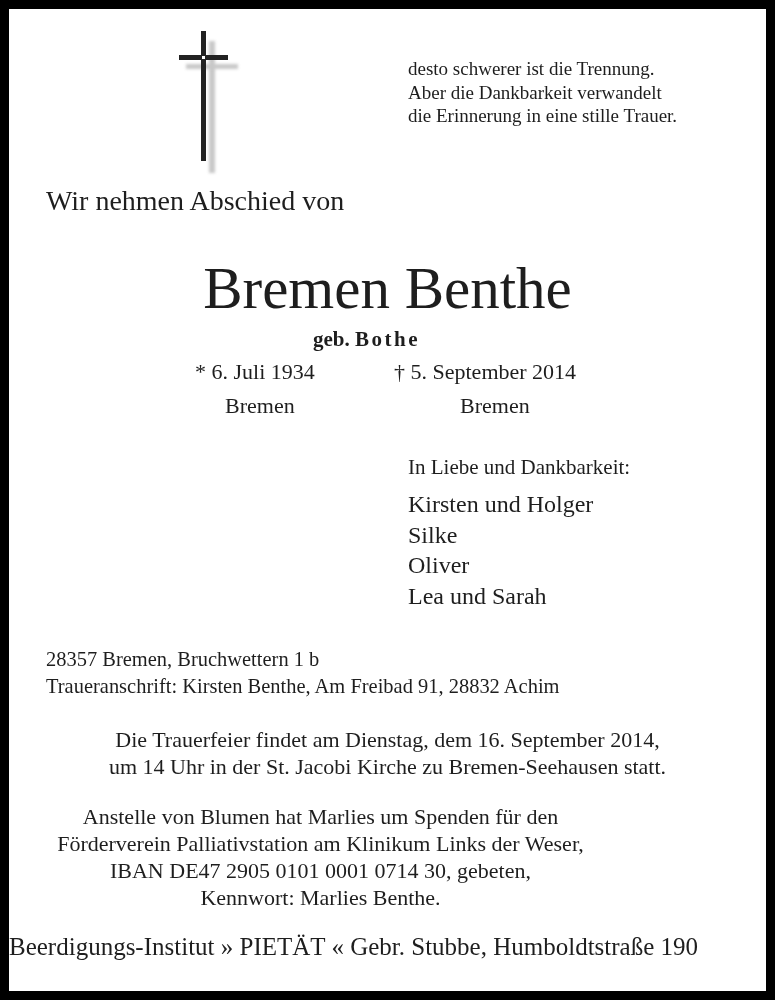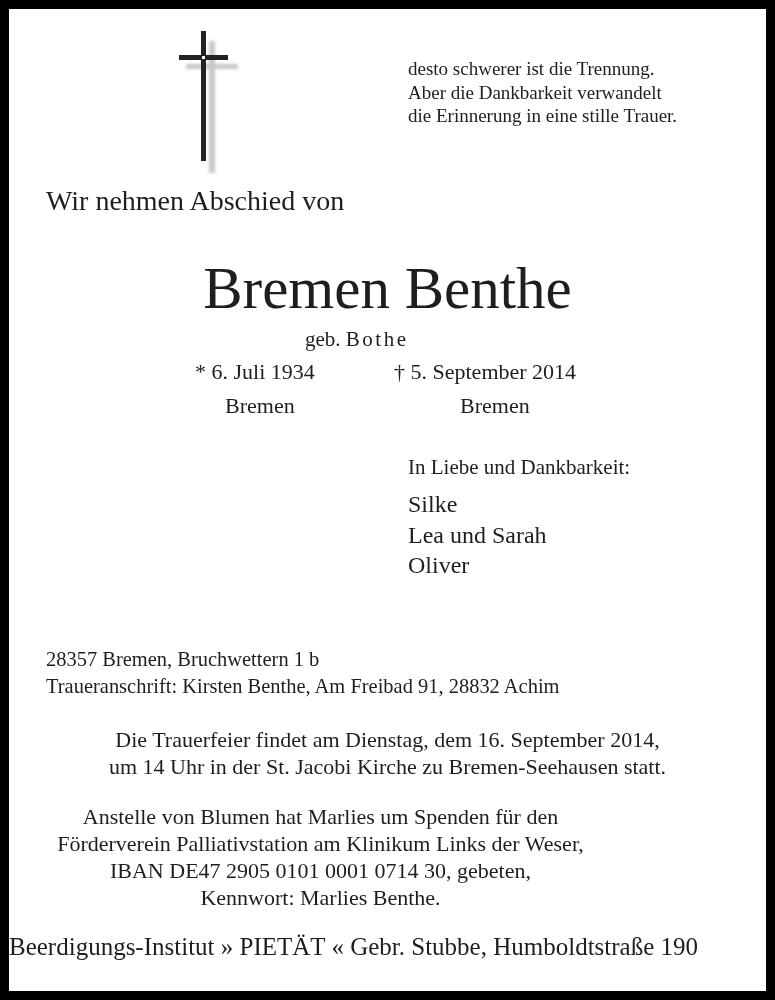--- a/index.html
+++ b/index.html
@@ -14,21 +14,21 @@
   .cross .v, .cross .h, .cross .vs, .cross .hs { position: absolute; }
   .cross .vs { left: 30px; top: 10px; width: 6px; height: 132px; background: #c8c8c8; filter: blur(1.5px); }
   .cross .hs { left: 7px; top: 33px; width: 52px; height: 5px; background: #c8c8c8; filter: blur(1.5px); }
   .cross .v { left: 22px; top: 0; width: 5px; height: 130px; background: #222; }
   .cross .h { left: 0px; top: 24px; width: 49px; height: 5px; background: #222; }
   .cross .dot { position: absolute; left: 23px; top: 25px; width: 3px; height: 3px; background: #fff; }
   .quote { left: 399px; top: 48px; font-size: 19px; line-height: 23.5px; }
   .quote div { white-space: nowrap; }
   .intro { left: 37px; top: 176px; font-size: 28px; }
   .name { left: 0; width: 757px; top: 244px; text-align: center; font-size: 59px; line-height: 70px; }
-  .maiden { left: 296px; top: 318px; font-size: 21px; }
+  .maiden { left: 304px; top: 318px; font-size: 21px; font-weight: bold; }
   .maiden .surname { letter-spacing: 2.5px; }
   .birth { left: 186px; top: 350px; font-size: 22px; }
   .death { left: 385px; top: 350px; font-size: 22px; }
   .bplace { left: 216px; top: 384px; font-size: 22px; }
   .dplace { left: 451px; top: 384px; font-size: 22px; }
   .thanks-head { left: 399px; top: 446px; font-size: 21px; }
   .mourners { left: 399px; top: 480px; font-size: 24px; line-height: 30.5px; }
   .mourners div { white-space: nowrap; }
   .address { left: 37px; top: 636px; font-size: 22px; line-height: 27px; transform: scaleX(0.93); transform-origin: left top; }
   .address div { white-space: nowrap; }
@@ -67,23 +67,24 @@
   </div>
 
   <div class="abs birth">* 6. Juli 1934</div>
   <div class="abs death">† 5. September 2014</div>
   <div class="abs bplace">Bremen</div>
   <div class="abs dplace">Bremen</div>
 
   <div class="abs thanks-head">In Liebe und Dankbarkeit:</div>
 
   <div class="abs mourners">
+    <div>Kirsten und Holger</div>
     <div>Silke</div>
+    <div>Oliver</div>
     <div>Lea und Sarah</div>
-    <div>Oliver</div>
   </div>
 
   <div class="abs address">
     <div>28357 Bremen, Bruchwettern 1 b</div>
     <div>Traueranschrift: Kirsten Benthe, Am Freibad 91, 28832 Achim</div>
   </div>
 
   <div class="abs ceremony">
     <div>Die Trauerfeier findet am Dienstag, dem 16. September 2014,</div>
     <div>um 14 Uhr in der St. Jacobi Kirche zu Bremen-Seehausen statt.</div>

